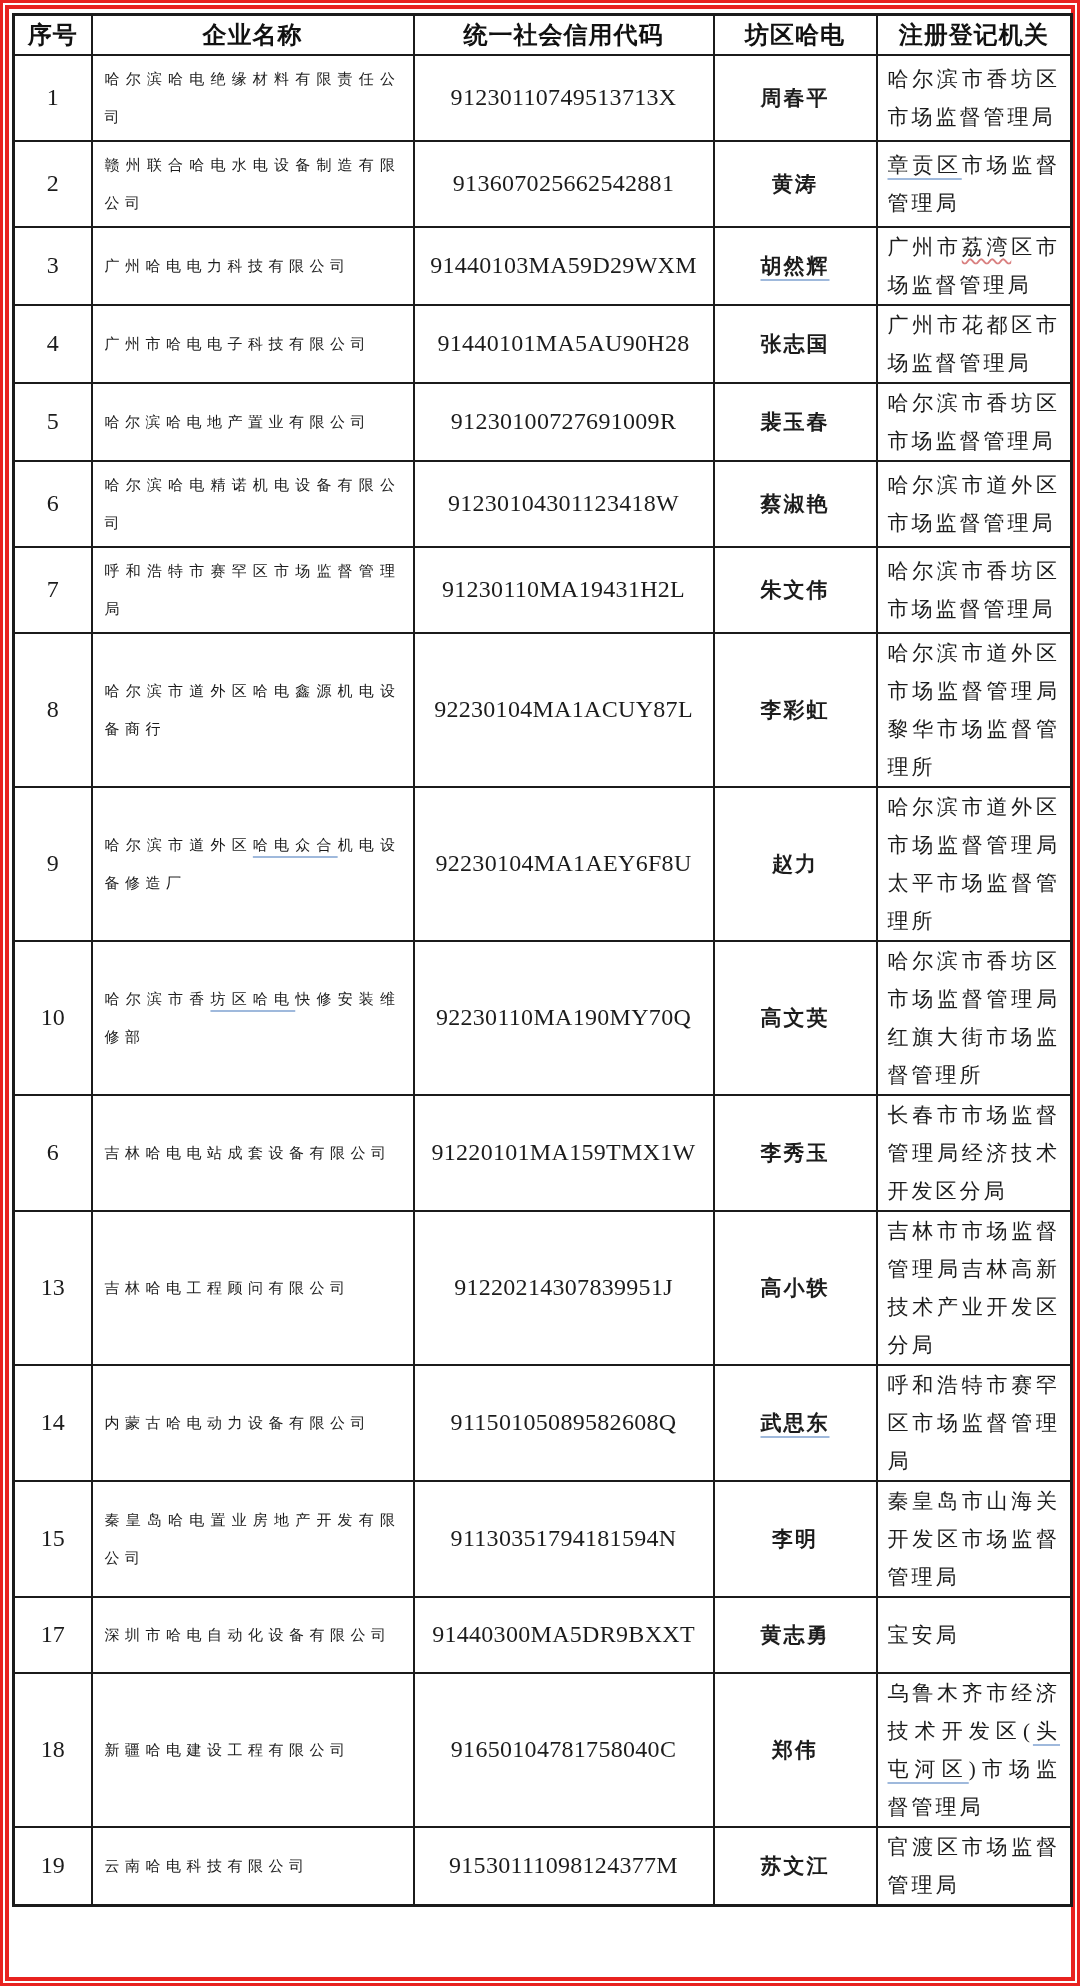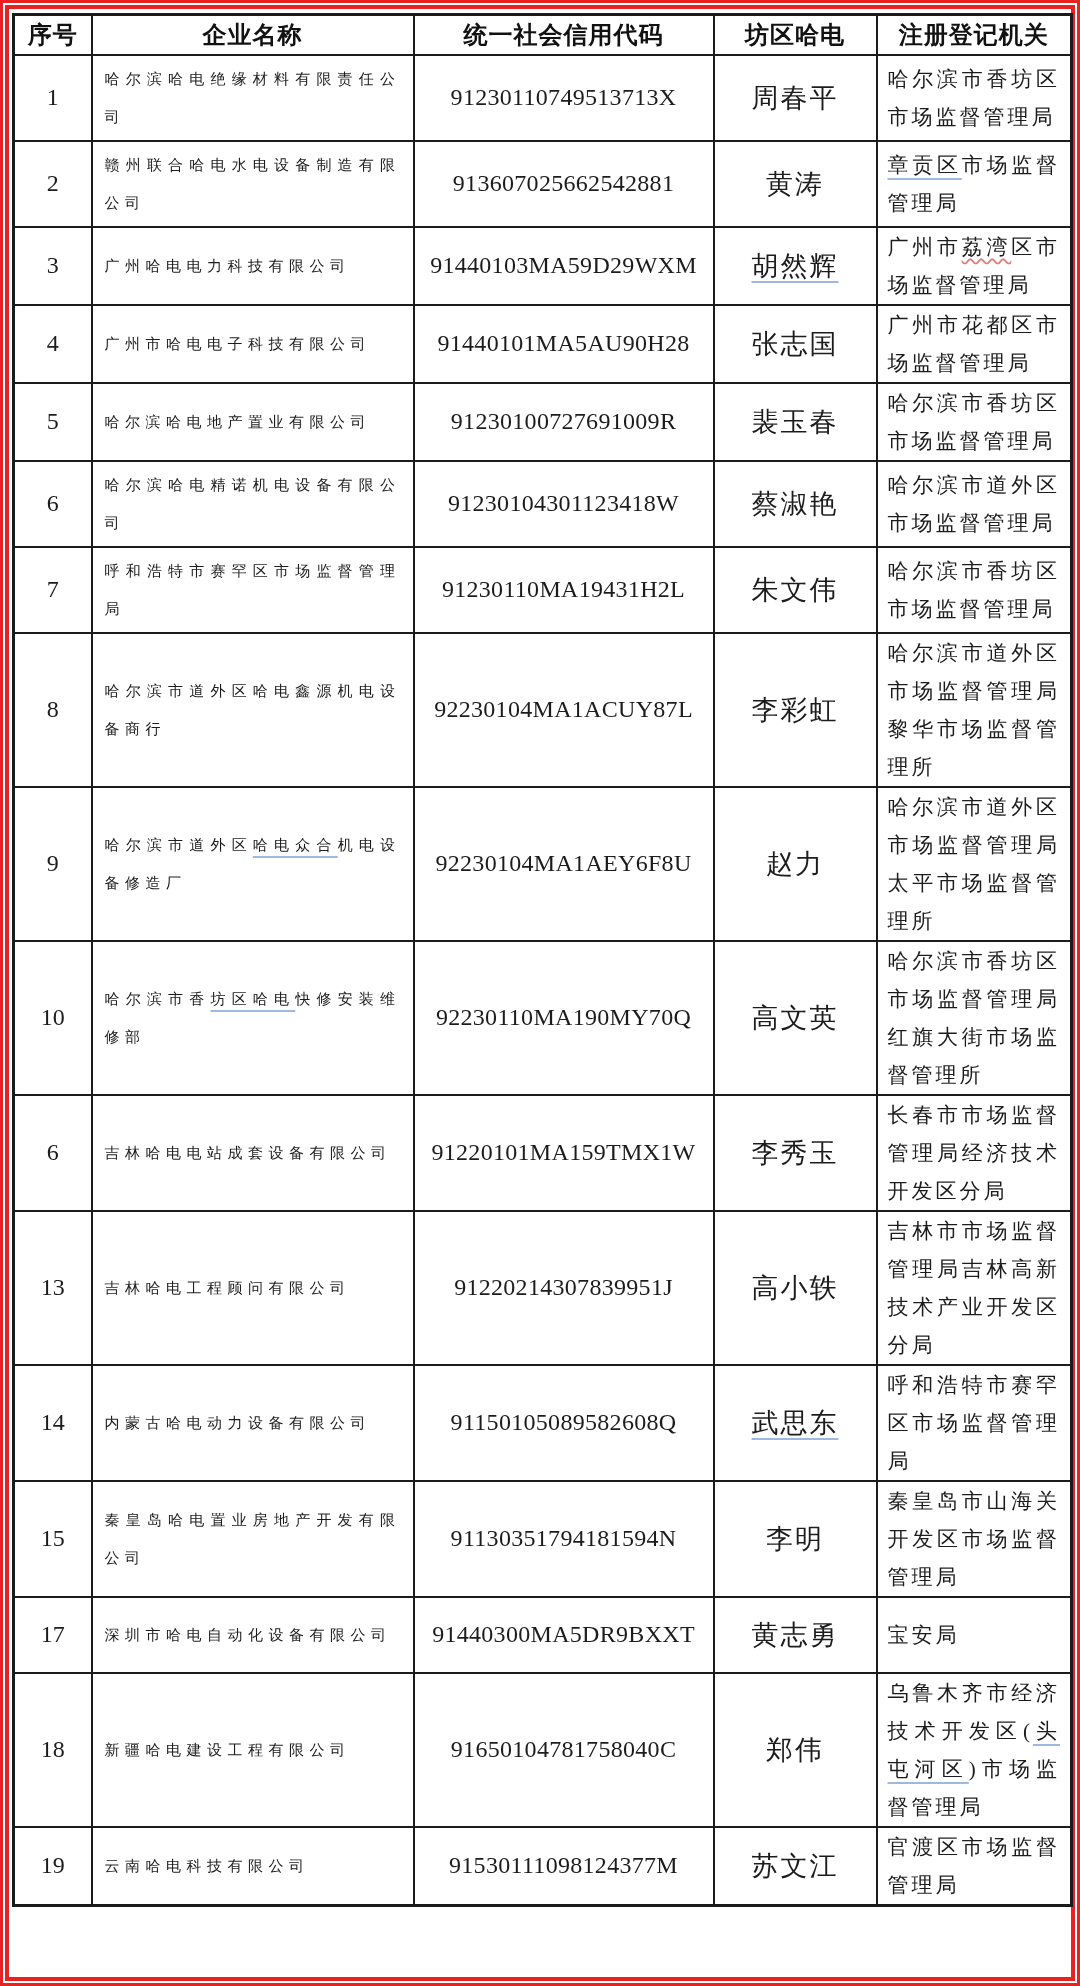--- a/index.html
+++ b/index.html
@@ -28,21 +28,21 @@
     color:#1c1c1c;
   }
   .cell-index{text-align:center;font-size:24px;}
   .cell-name{
     font-size:15px;letter-spacing:5.5px;line-height:38px;
     padding:4px 12px;text-align:justify;text-align-last:left;
     word-break:break-all;
   }
   .cell-code{text-align:center;font-size:24px;letter-spacing:0.3px;margin-left:44px;}
   .cell-code.small{font-size:19px;}
-  .cell-rep{text-align:center;font-size:27px;letter-spacing:2px;}
+  .cell-rep{text-align:center;font-size:21px;letter-spacing:2px;font-weight:bold;}
   .cell-authority{
     font-size:21px;letter-spacing:3px;line-height:38px;
     padding:0 10px;text-align:justify;text-align-last:left;
   }
   .u-blue{
     text-decoration-line:underline;text-decoration-style:solid;
     text-decoration-color:#9fb9dc;text-decoration-thickness:2px;
     text-underline-offset:6px;
   }
   .u-redwavy{

